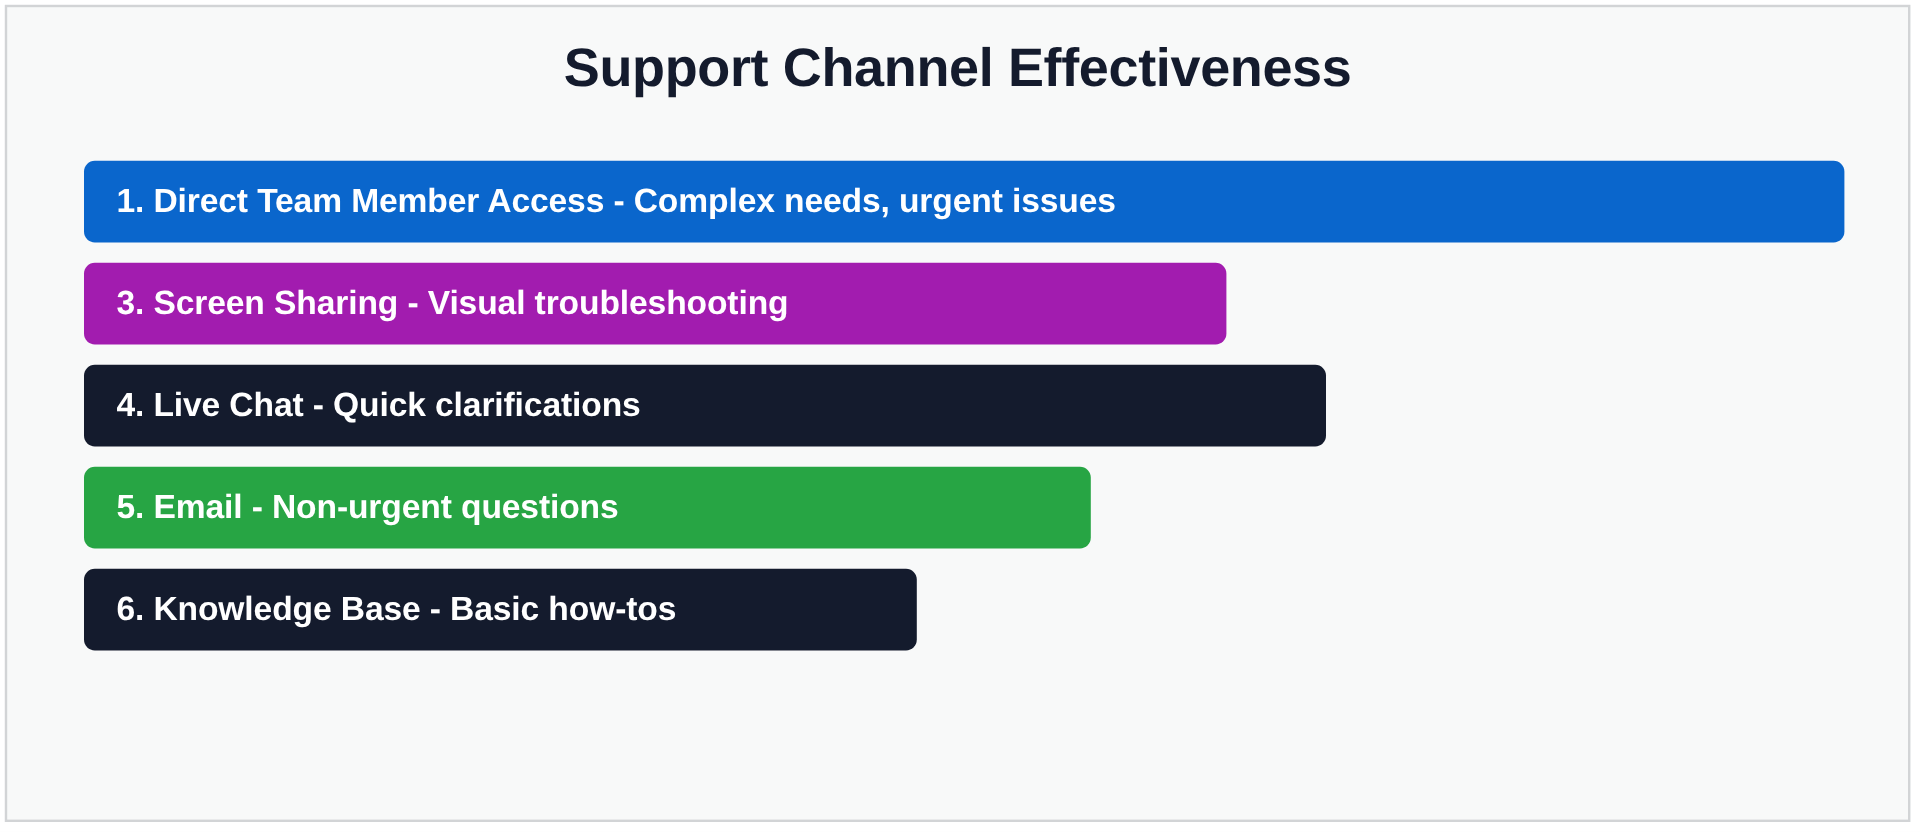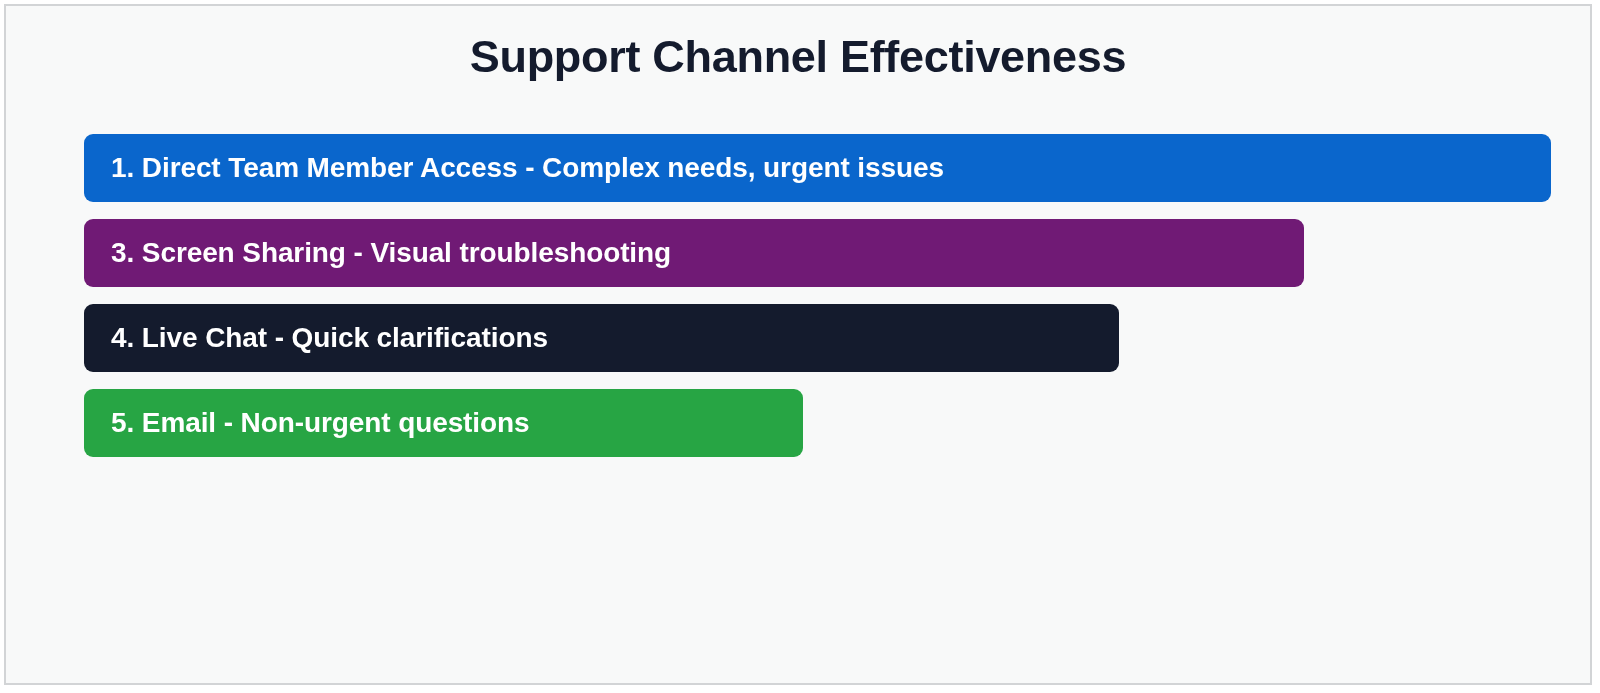--- a/index.html
+++ b/index.html
@@ -46,21 +46,20 @@
   .bar-row {
     height: 85px;
   }
   .bar {
     height: 68px;
     border-radius: 9px;
     display: flex;
     align-items: center;
     box-sizing: border-box;
     padding-left: 27px;
-    margin-left: 14px;
   }
   .bar-label {
     color: #ffffff;
     font-size: 28px;
     font-weight: bold;
     white-space: nowrap;
     letter-spacing: -0.1px;
   }
 </style>
 </head>
@@ -73,32 +72,37 @@
   <div class="bars">
 
     <div class="bar-row">
       <div class="bar" style="width: 1467px; background: rgb(10, 102, 204);">
         <span class="bar-label">1. Direct Team Member Access - Complex needs, urgent issues</span>
       </div>
     </div>
 
 
     <div class="bar-row">
-      <div class="bar" style="width: 1220px; background: #701a75;">
+      <div class="bar" style="width: 952px; background: #a21caf;">
         <span class="bar-label">3. Screen Sharing - Visual troubleshooting</span>
       </div>
     </div>
 
     <div class="bar-row">
       <div class="bar" style="width: 1035px; background: rgb(20, 27, 45);">
         <span class="bar-label">4. Live Chat - Quick clarifications</span>
       </div>
     </div>
 
     <div class="bar-row">
-      <div class="bar" style="width: 719px; background: rgb(39, 165, 68);">
+      <div class="bar" style="width: 839px; background: rgb(39, 165, 68);">
         <span class="bar-label">5. Email - Non-urgent questions</span>
       </div>
     </div>
 
+    <div class="bar-row">
+      <div class="bar" style="width: 694px; background: rgb(20, 27, 45);">
+        <span class="bar-label">6. Knowledge Base - Basic how-tos</span>
+      </div>
+    </div>
 
   </div>
 </div>
 
 </body></html>

